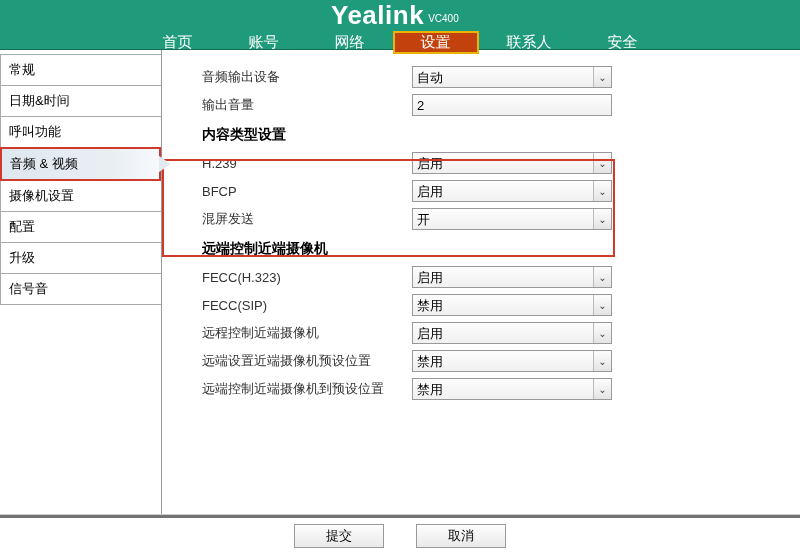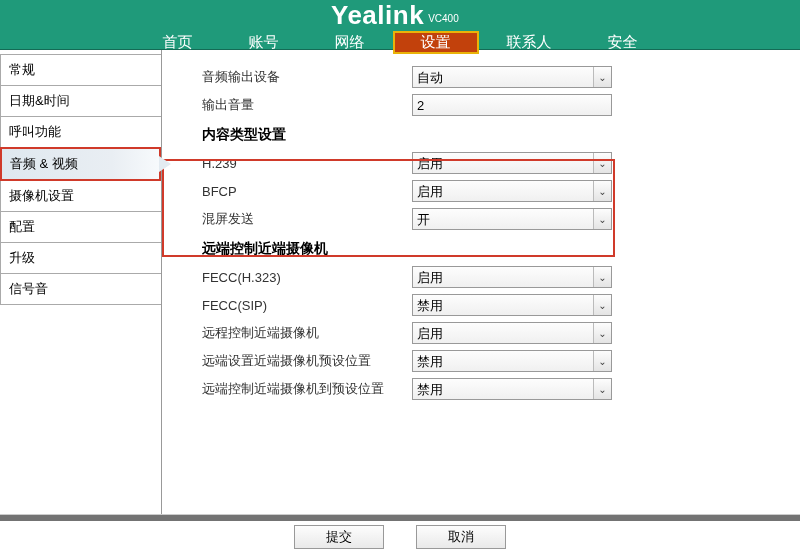--- a/index.html
+++ b/index.html
@@ -155,21 +155,21 @@
     position: absolute;
     border: 2px solid #d03a2a;
     pointer-events: none;
   }
   .footer {
     height: 38px;
     display: flex;
     align-items: center;
     justify-content: center;
     gap: 32px;
-    border-top: 6px solid #737373;
+    border-top: 3px solid #737373;
   }
   .btn {
     width: 90px;
     height: 24px;
     border: 1px solid #999;
     background: linear-gradient(#fdfdfd,#e9e9e9);
     font-size: 13px;
     cursor: pointer;
   }
 </style>

